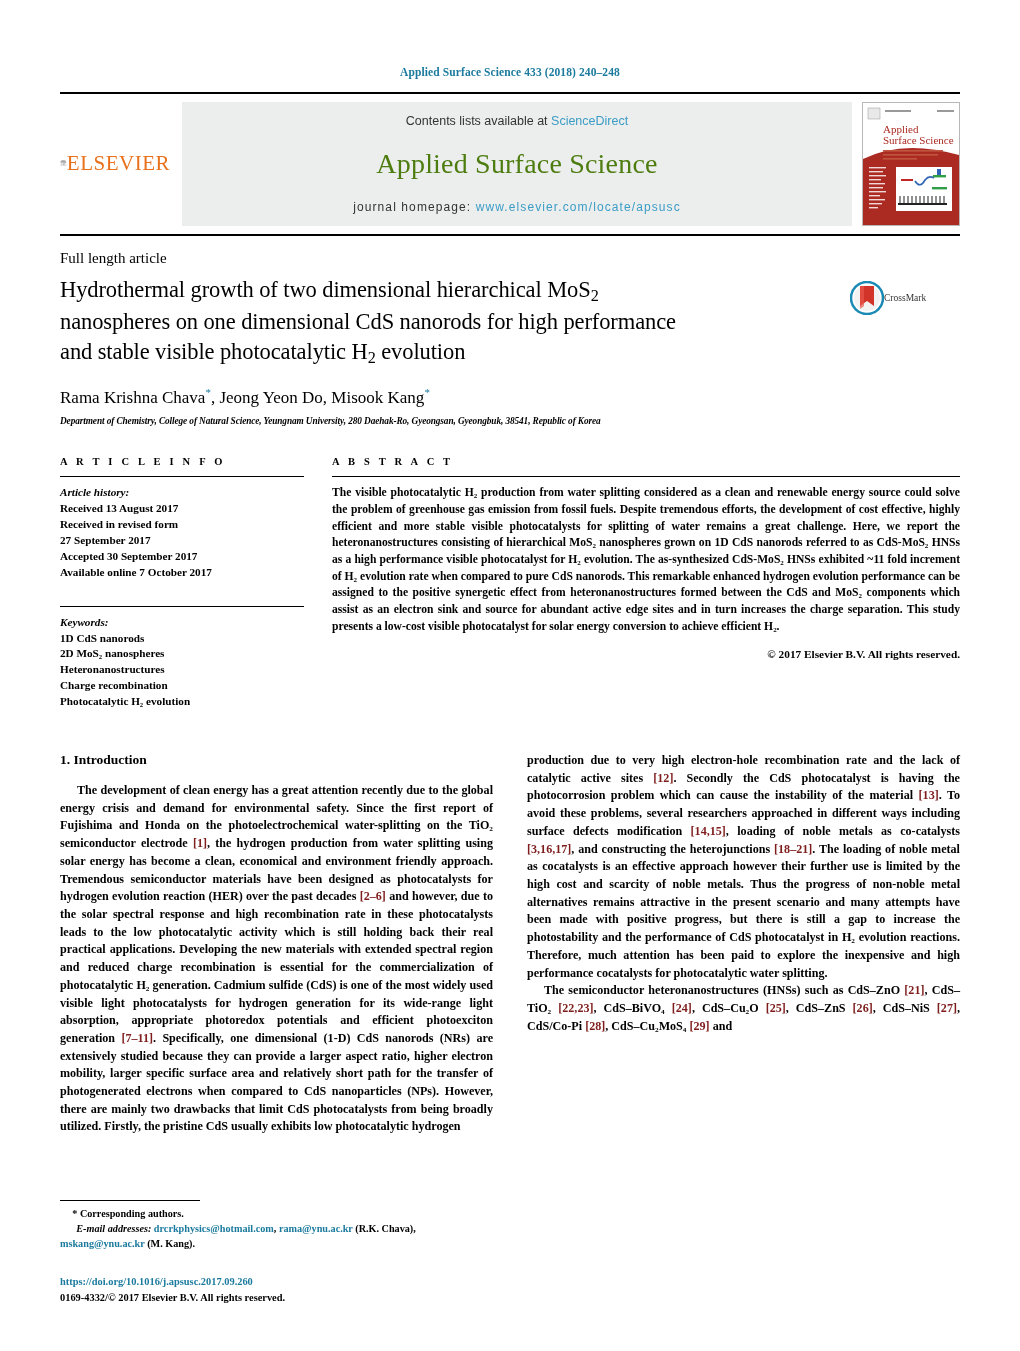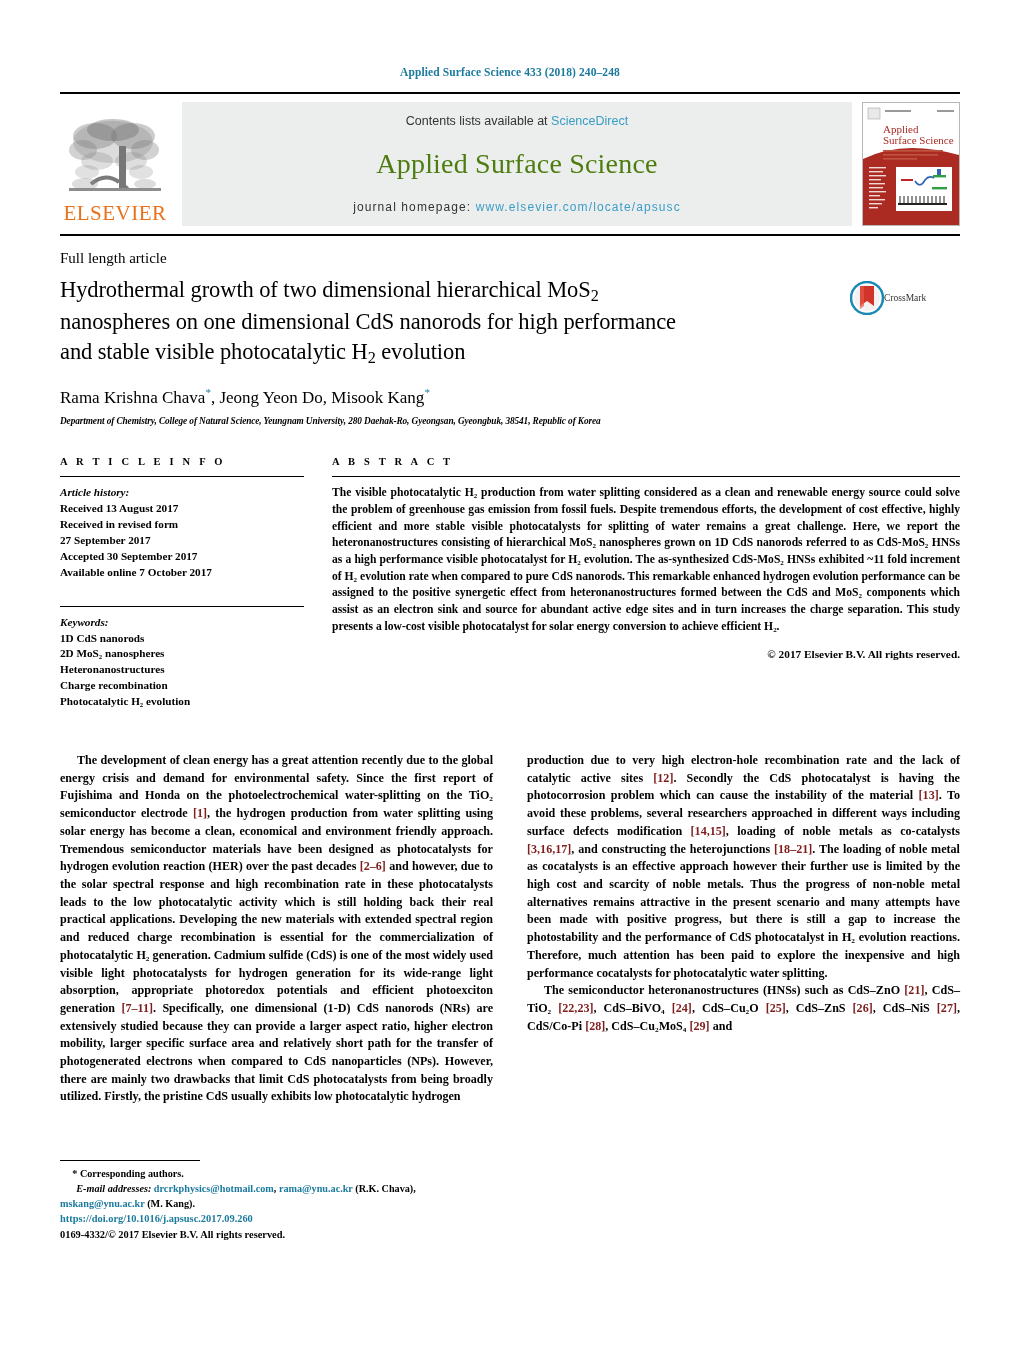--- a/index.html
+++ b/index.html
@@ -29,21 +29,21 @@
   .masthead-wrap {
     margin:14px 60px 0 60px;
     border-top:2.5px solid #000;
     padding-top:8px;
     display:flex;
     align-items:stretch;
     gap:0;
   }
   .elsevier-logo {
     width:110px; flex:0 0 110px;
-    display:flex; flex-direction:column;
+    display:flex; flex-direction:row;
     align-items:center; justify-content:flex-end;
     padding-bottom:2px;
   }
   .tree-svg { display:block; }
   .elsevier-word {
     font-family:"Liberation Serif", serif;
     color:#E9711C;
     font-size:21px;
     letter-spacing:.5px;
     line-height:1;
@@ -193,33 +193,34 @@
     text-align:justify;
     text-indent:1.4em;
     hyphens:auto;
   }
   p.para.noind { text-indent:0; }
   .ref { color:#7f1d1d; }
 
   
   .footnote {
     position:absolute;
-    left:60px; top:1160px;
+    left:60px; top:1200px;
     width:406px;
   }
   .fn-rule { border-top:1px solid #000; width:140px; margin-bottom:6px; }
   .fn-body {
     font-family:"Liberation Serif", serif;
     font-weight:bold;
     font-size:10.2px;
     line-height:1.45;
   }
   .fn-body .ital { font-style:italic; }
   .fn-body .lnk { color:#1b7a9e; }
   .doi-block {
+    margin-top:23px;
     font-family:"Liberation Serif", serif;
     font-weight:bold;
     font-size:10.4px;
     line-height:1.5;
   }
   .doi-block .doi { color:#1b7a9e; }
   sub { font-size:.72em; vertical-align:-.25em; }
 </style>
 </head>
 <body>
@@ -371,20 +372,21 @@
     <div class="col-abs">
       <div class="sec-head">A B S T R A C T</div>
       <div class="hr-thin"></div>
       <div class="abs-body">The visible photocatalytic H₂ production from water splitting considered as a clean and renewable energy source could solve the problem of greenhouse gas emission from fossil fuels. Despite tremendous efforts, the development of cost effective, highly efficient and more stable visible photocatalysts for splitting of water remains a great challenge. Here, we report the heteronanostructures consisting of hierarchical MoS₂ nanospheres grown on 1D CdS nanorods referred to as CdS-MoS₂ HNSs as a high performance visible photocatalyst for H₂ evolution. The as-synthesized CdS-MoS₂ HNSs exhibited ~11 fold increment of H₂ evolution rate when compared to pure CdS nanorods. This remarkable enhanced hydrogen evolution performance can be assigned to the positive synergetic effect from heteronanostructures formed between the CdS and MoS₂ components which assist as an electron sink and source for abundant active edge sites and in turn increases the charge separation. This study presents a low-cost visible photocatalyst for solar energy conversion to achieve efficient H₂.</div>
       <div class="copyright">© 2017 Elsevier B.V. All rights reserved.</div>
     </div>
   </div>
 
   <div class="body-cols">
     <div class="bcol">
+      <h2 class="sec-title">1.  Introduction</h2>
       <p class="para"><span>The development of clean energy has a great attention recently due to the global energy crisis and demand for environmental safety. Since the first report of Fujishima and Honda on the photoelectrochemical water-splitting on the TiO₂ semiconductor electrode </span><span class="ref">[1]</span><span>, the hydrogen production from water splitting using solar energy has become a clean, economical and environment friendly approach. Tremendous semiconductor materials have been designed as photocatalysts for hydrogen evolution reaction (HER) over the past decades </span><span class="ref">[2–6]</span><span> and however, due to the solar spectral response and high recombination rate in these photocatalysts leads to the low photocatalytic activity which is still holding back their real practical applications. Developing the new materials with extended spectral region and reduced charge recombination is essential for the commercialization of photocatalytic H₂ generation. Cadmium sulfide (CdS) is one of the most widely used visible light photocatalysts for hydrogen generation for its wide-range light absorption, appropriate photoredox potentials and efficient photoexciton generation </span><span class="ref">[7–11]</span><span>. Specifically, one dimensional (1-D) CdS nanorods (NRs) are extensively studied because they can provide a larger aspect ratio, higher electron mobility, larger specific surface area and relatively short path for the transfer of photogenerated electrons when compared to CdS nanoparticles (NPs). However, there are mainly two drawbacks that limit CdS photocatalysts from being broadly utilized. Firstly, the pristine CdS usually exhibits low photocatalytic hydrogen</span></p>
     </div>
     <div class="bcol">
       <p class="para noind"><span></span><span class=""> production</span><span class=""> due</span><span class=""> to</span><span class=""> very</span><span class=""> high</span><span class=""> electron-hole</span><span class=""> recombination</span><span class=""> rate</span><span class=""> and</span><span class=""> the</span><span class=""> lack</span><span class=""> of</span><span class=""> catalytic</span><span class=""> active</span><span class=""> sites</span><span class=""> </span><span class="ref"> [12]</span><span>.</span><span class=""> Secondly</span><span class=""> the</span><span class=""> CdS</span><span class=""> photocatalyst</span><span class=""> is</span><span class=""> having</span><span class=""> the</span><span class=""> photocorrosion</span><span class=""> problem</span><span class=""> which</span><span class=""> can</span><span class=""> cause</span><span class=""> the</span><span class=""> instability</span><span class=""> of</span><span class=""> the</span><span class=""> material</span><span class=""> </span><span class="ref"> [13]</span><span>.</span><span class=""> To</span><span class=""> avoid</span><span class=""> these</span><span class=""> problems,</span><span class=""> several</span><span class=""> researchers</span><span class=""> approached</span><span class=""> in</span><span class=""> different</span><span class=""> ways</span><span class=""> including</span><span class=""> surface</span><span class=""> defects</span><span class=""> modification</span><span class=""> </span><span class="ref"> [14,15]</span><span>,</span><span class=""> loading</span><span class=""> of</span><span class=""> noble</span><span class=""> metals</span><span class=""> as</span><span class=""> co-catalysts</span><span class=""> </span><span class="ref"> [3,16,17]</span><span>,</span><span class=""> and</span><span class=""> constructing</span><span class=""> the</span><span class=""> heterojunctions</span><span class=""> </span><span class="ref"> [18–21]</span><span>.</span><span class=""> The</span><span class=""> loading</span><span class=""> of</span><span class=""> noble</span><span class=""> metal</span><span class=""> as</span><span class=""> cocatalysts</span><span class=""> is</span><span class=""> an</span><span class=""> effective</span><span class=""> approach</span><span class=""> however</span><span class=""> their</span><span class=""> further</span><span class=""> use</span><span class=""> is</span><span class=""> limited</span><span class=""> by</span><span class=""> the</span><span class=""> high</span><span class=""> cost</span><span class=""> and</span><span class=""> scarcity</span><span class=""> of</span><span class=""> noble</span><span class=""> metals.</span><span class=""> Thus</span><span class=""> the</span><span class=""> progress</span><span class=""> of</span><span class=""> non-noble</span><span class=""> metal</span><span class=""> alternatives</span><span class=""> remains</span><span class=""> attractive</span><span class=""> in</span><span class=""> the</span><span class=""> present</span><span class=""> scenario</span><span class=""> and</span><span class=""> many</span><span class=""> attempts</span><span class=""> have</span><span class=""> been</span><span class=""> made</span><span class=""> with</span><span class=""> positive</span><span class=""> progress,</span><span class=""> but</span><span class=""> there</span><span class=""> is</span><span class=""> still</span><span class=""> a</span><span class=""> gap</span><span class=""> to</span><span class=""> increase</span><span class=""> the</span><span class=""> photostability</span><span class=""> and</span><span class=""> the</span><span class=""> performance</span><span class=""> of</span><span class=""> CdS</span><span class=""> photocatalyst</span><span class=""> in</span><span class=""> H₂</span><span class=""> evolution</span><span class=""> reactions.</span><span class=""> Therefore,</span><span class=""> much</span><span class=""> attention</span><span class=""> has</span><span class=""> been</span><span class=""> paid</span><span class=""> to</span><span class=""> explore</span><span class=""> the</span><span class=""> inexpensive</span><span class=""> and</span><span class=""> high</span><span class=""> performance</span><span class=""> cocatalysts</span><span class=""> for</span><span class=""> photocatalytic</span><span class=""> water</span><span class=""> splitting.</span></p>
       <p class="para"><span>The semiconductor heteronanostructures (HNSs) such as CdS–ZnO </span><span class="ref">[21]</span><span>, CdS–TiO₂ </span><span class="ref">[22,23]</span><span>, CdS–BiVO₄ </span><span class="ref">[24]</span><span>, CdS–Cu₂O </span><span class="ref">[25]</span><span>, CdS–ZnS </span><span class="ref">[26]</span><span>, CdS–NiS </span><span class="ref">[27]</span><span>, CdS/Co-Pi </span><span class="ref">[28]</span><span>, CdS–Cu₂MoS₄ </span><span class="ref">[29]</span><span> and</span></p>
     </div>
   </div>
 
   <div class="footnote">
     <div class="fn-rule"></div>

